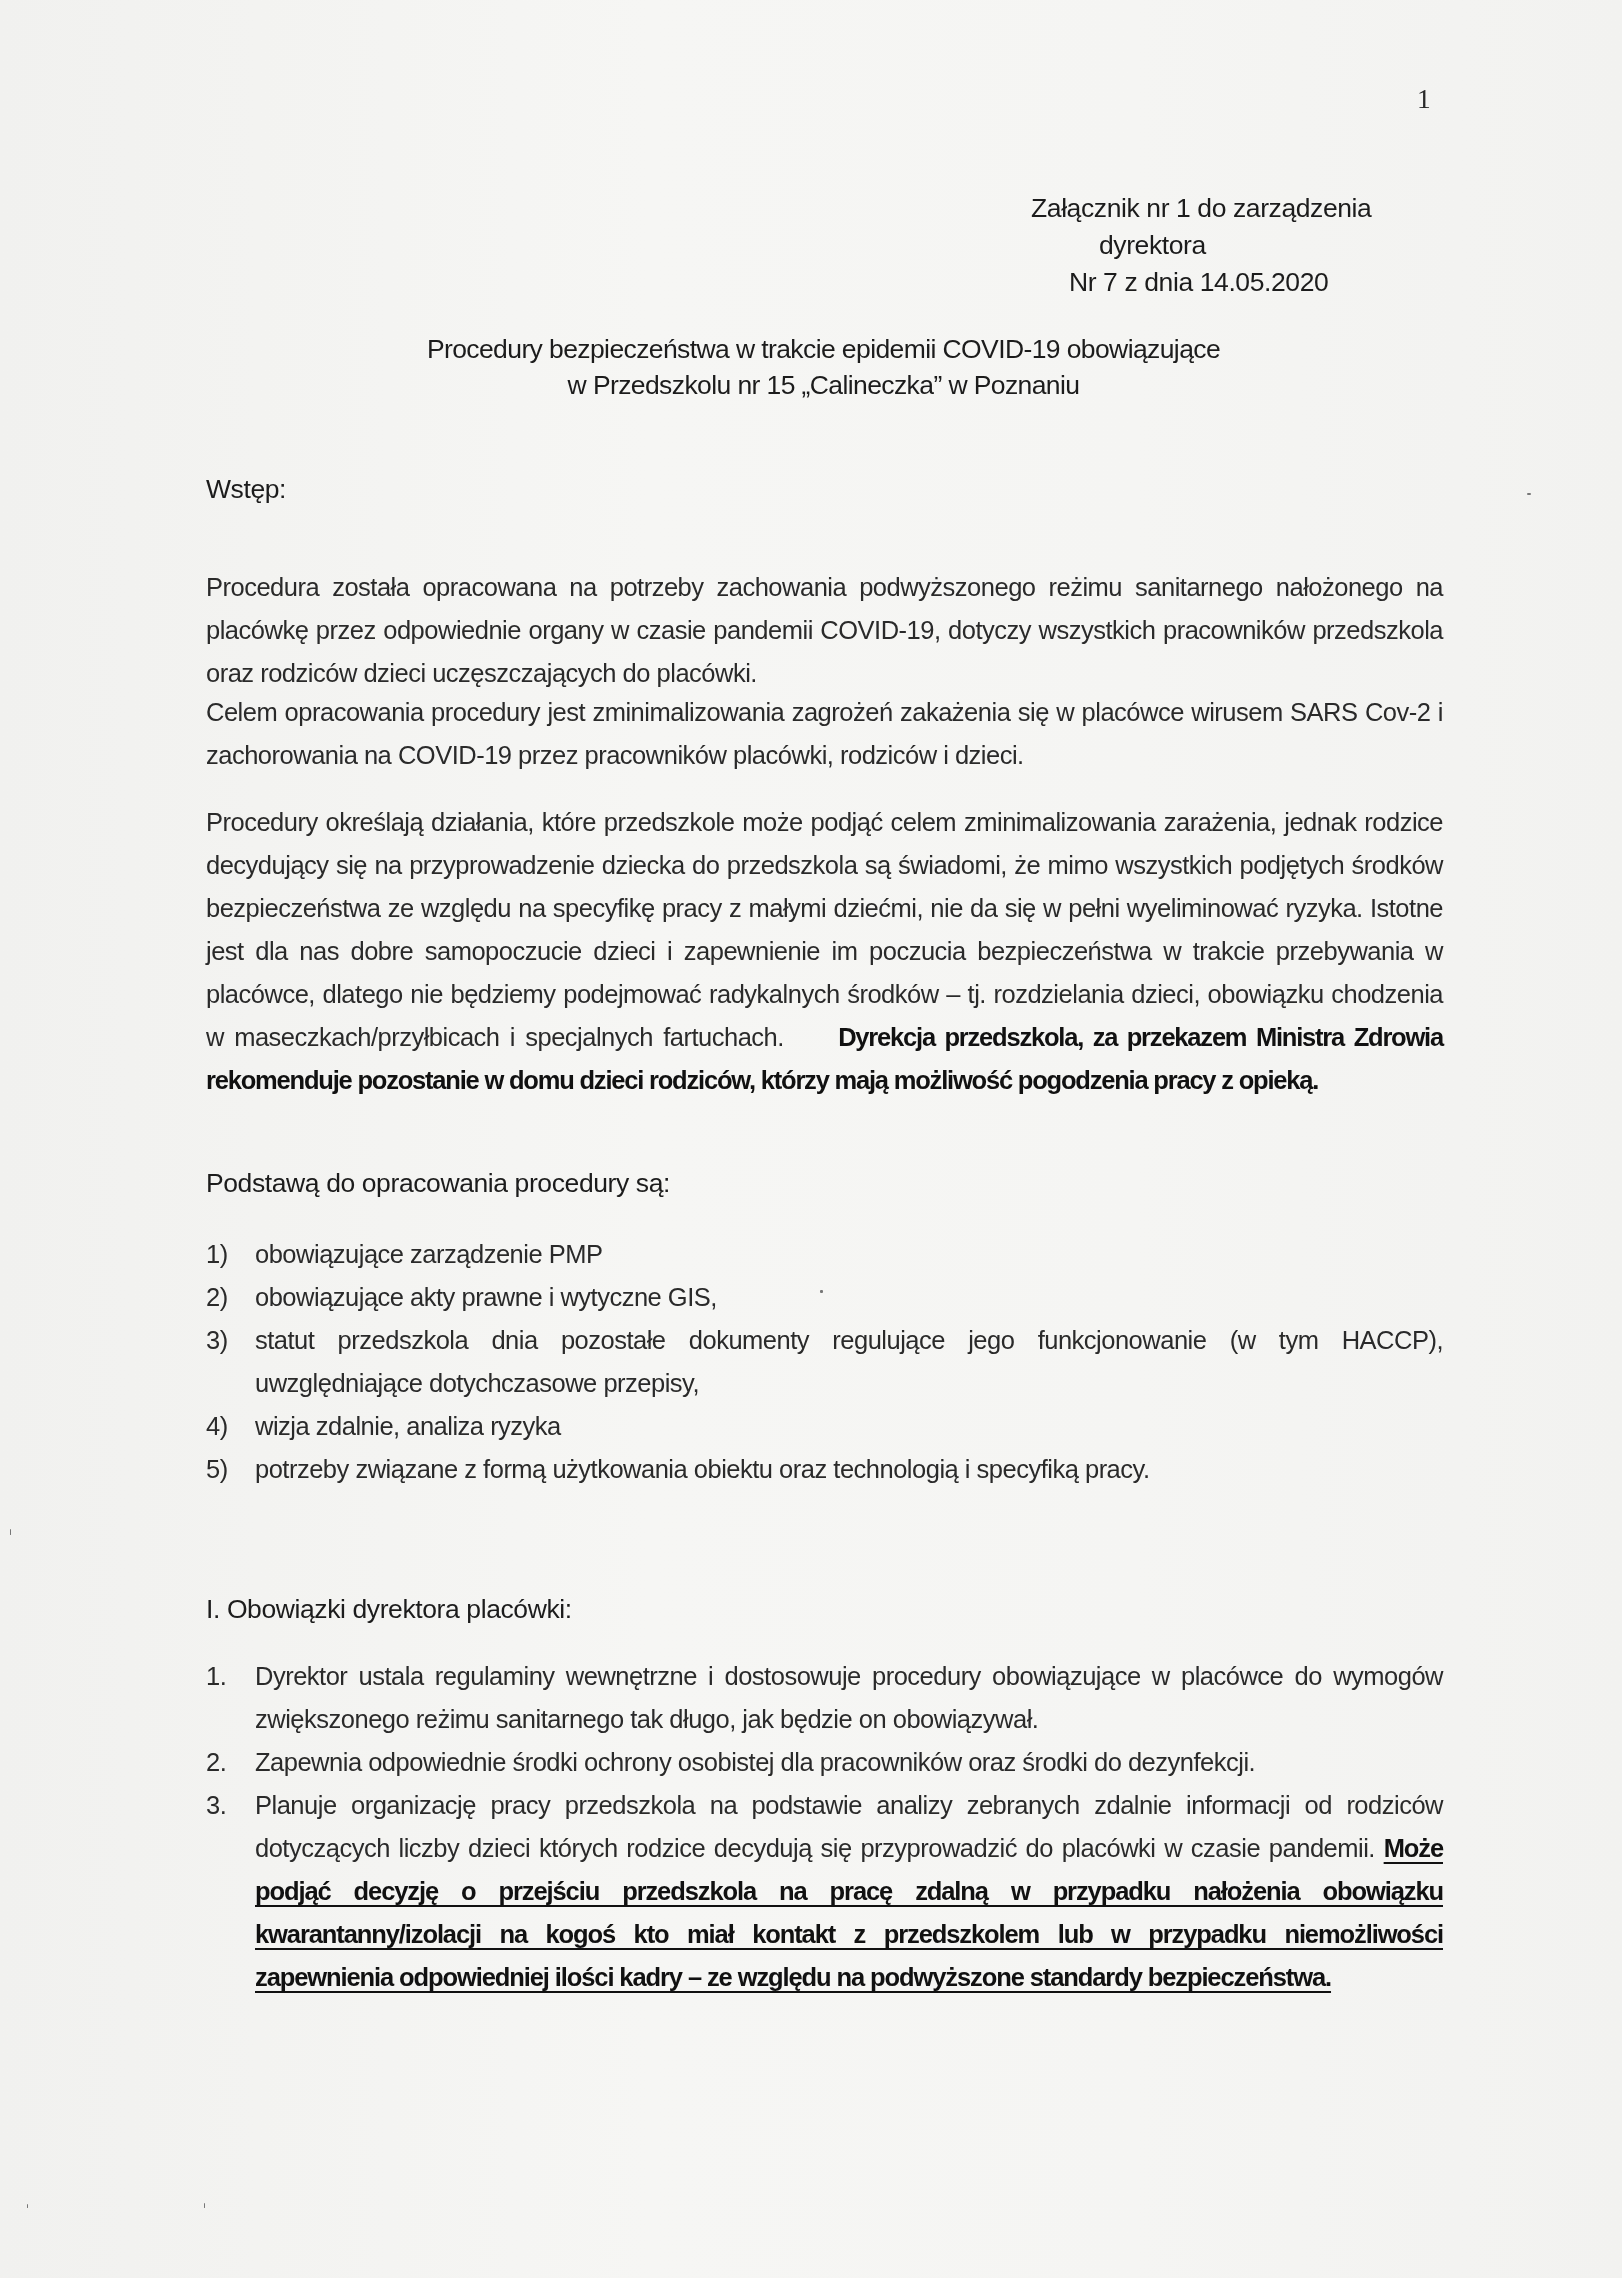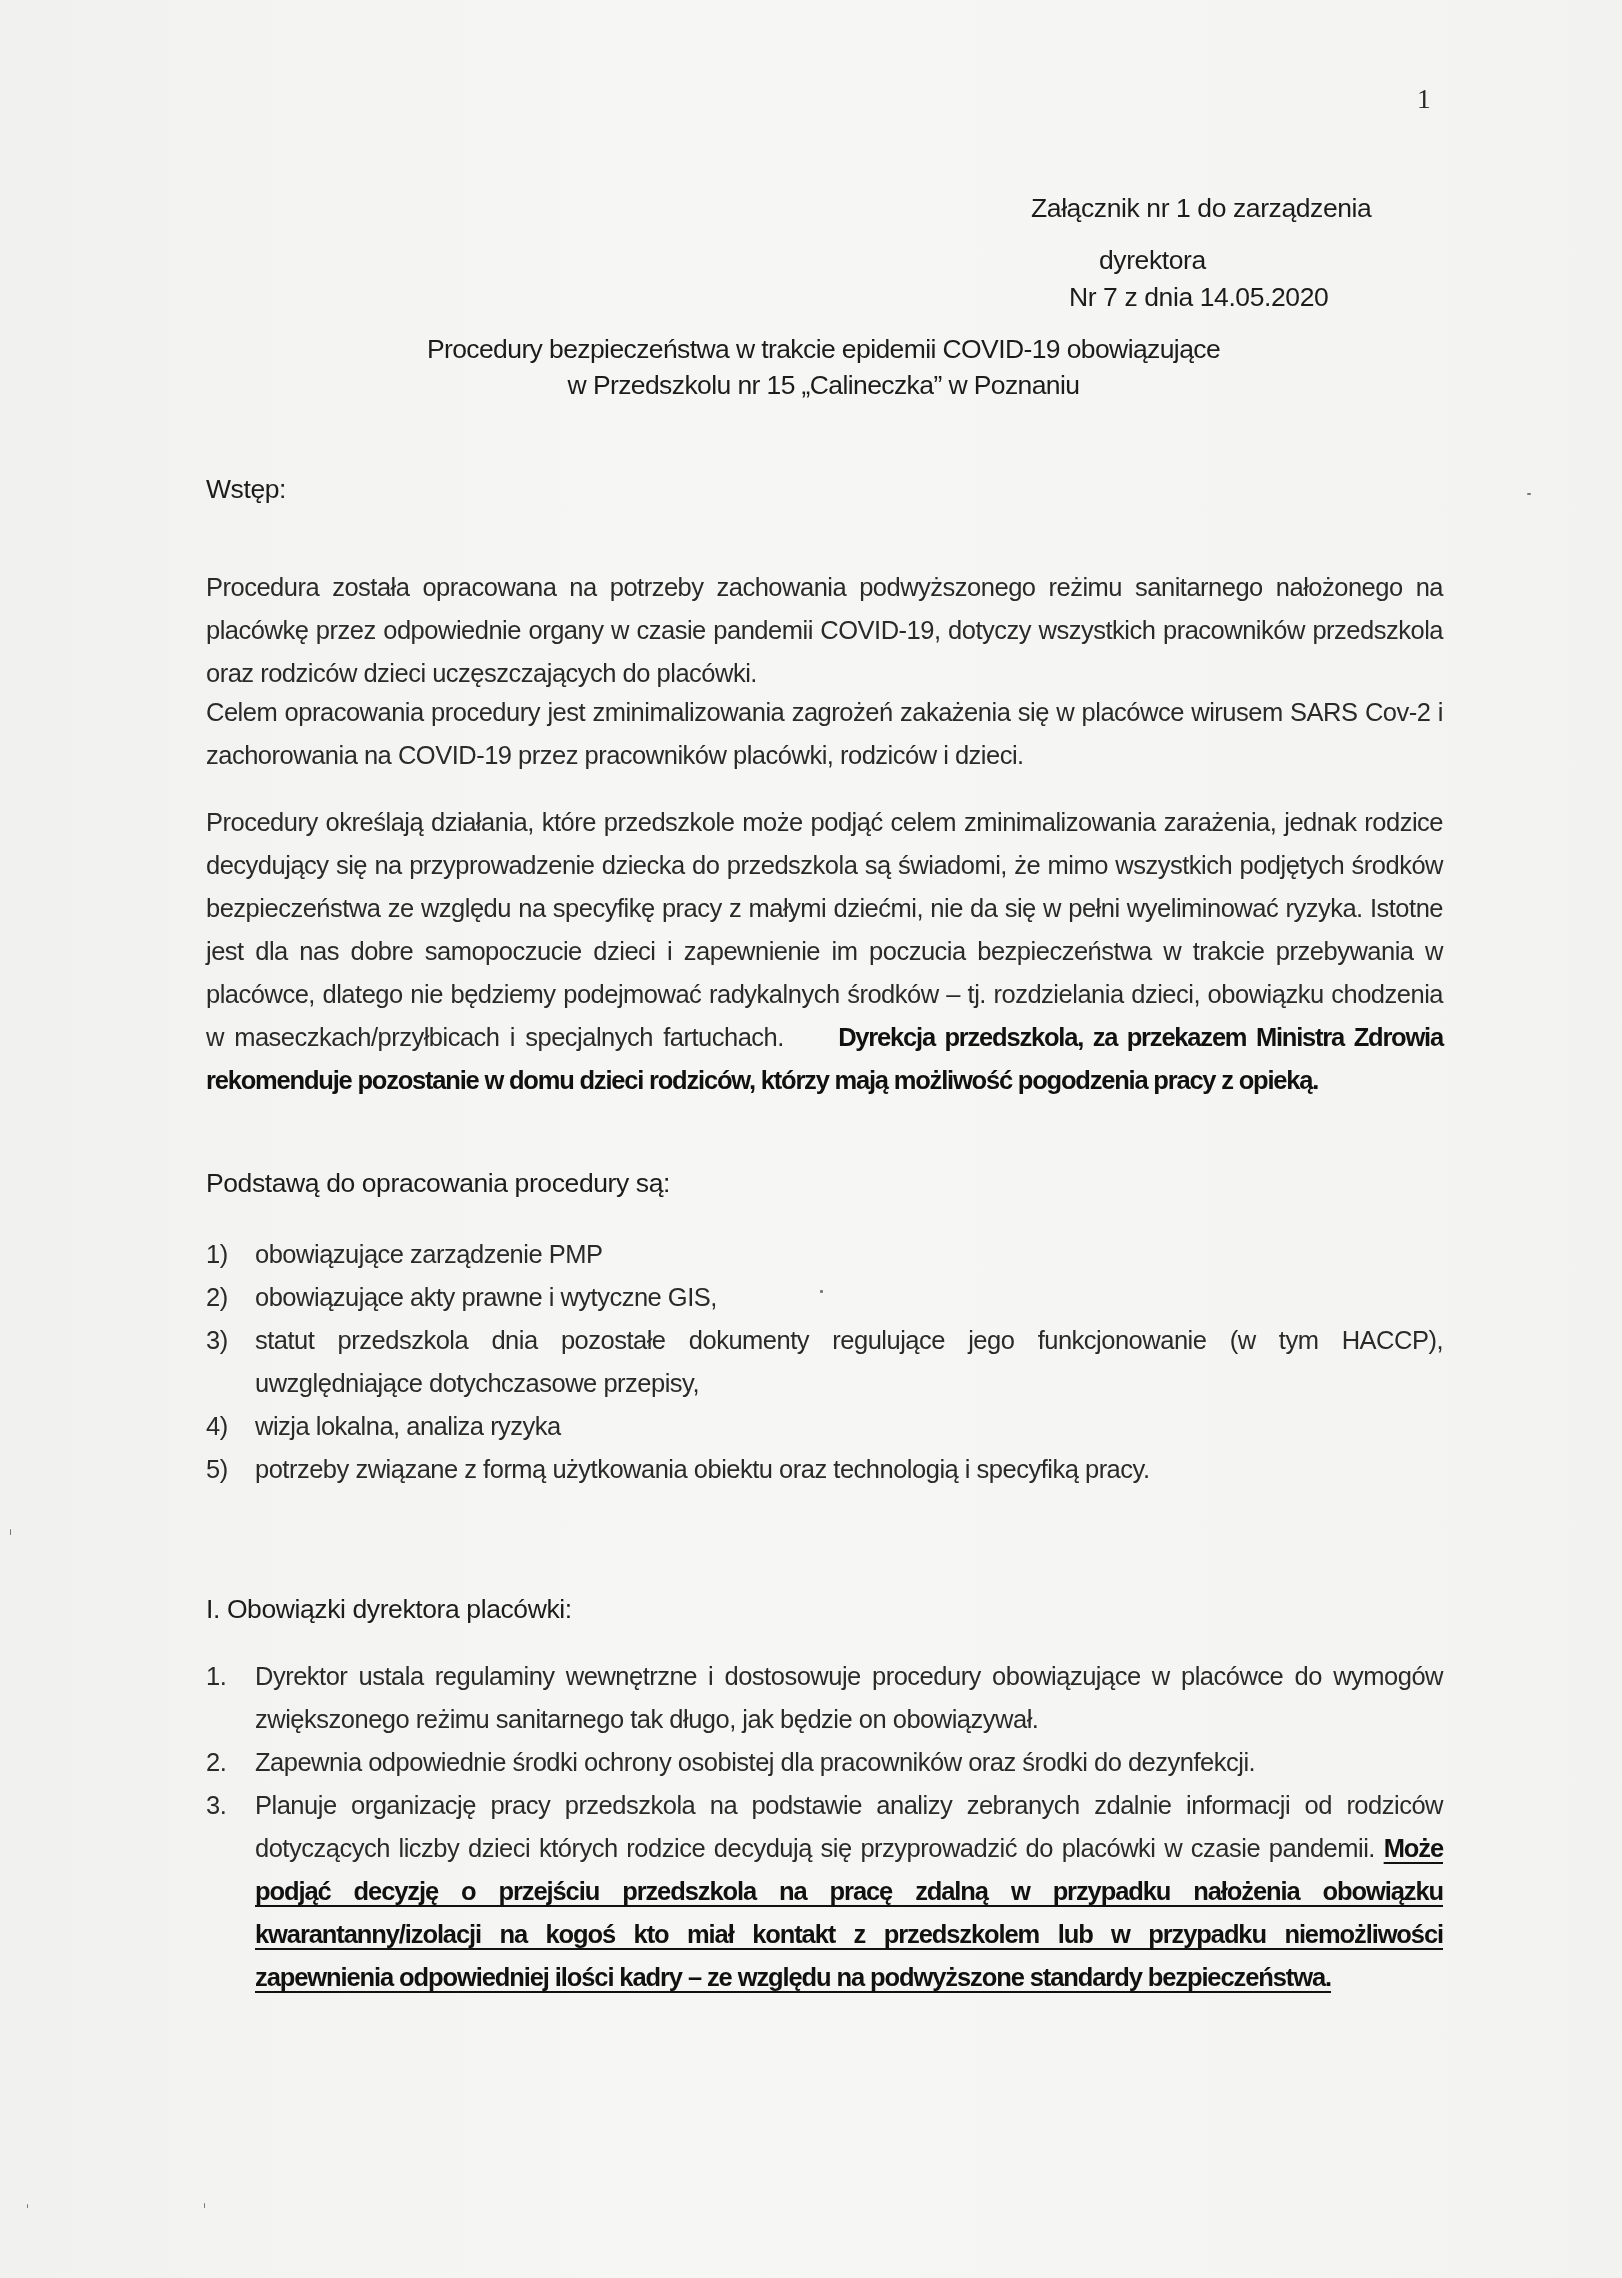--- a/index.html
+++ b/index.html
@@ -27,21 +27,21 @@
   }
   .annex {
     left: 980px; top: 190px; width: 470px;
     font-size: 26.5px;
     line-height: 37px;
     letter-spacing: -0.4px;
     color: #1c1c1c;
   }
   .annex div { white-space: nowrap; }
   .annex .l1 { padding-left: 51px; }
-  .annex .l2 { padding-left: 119px; margin-top: 15px; }
+  .annex .l2 { padding-left: 119px; }
   .annex .l3 { padding-left: 89px; }
   .title {
     left: 294px; top: 331px; width: 1059px;
     text-align: center;
     font-size: 26.5px;
     line-height: 36px;
     letter-spacing: -0.6px;
     color: #1c1c1c;
   }
   .title div { white-space: nowrap; }
@@ -110,21 +110,21 @@
     <div class="item">
       <span class="num">2)</span>
       <span class="txt">obowiązujące akty prawne i wytyczne GIS,</span>
     </div>
     <div class="item">
       <span class="num">3)</span>
       <span class="txt">statut przedszkola dnia pozostałe dokumenty regulujące jego funkcjonowanie (w tym HACCP), uwzględniające dotychczasowe przepisy,</span>
     </div>
     <div class="item">
       <span class="num">4)</span>
-      <span class="txt">wizja lokalna, analiza ryzyka</span>
+      <span class="txt">wizja zdalnie, analiza ryzyka</span>
     </div>
     <div class="item">
       <span class="num">5)</span>
       <span class="txt">potrzeby związane z formą użytkowania obiektu oraz technologią i specyfiką pracy.</span>
     </div>
   </div>
 
   <div class="abs heading" style="top:1594px;">I. Obowiązki dyrektora placówki:</div>
 
   <div class="abs list" style="top:1655px;">

